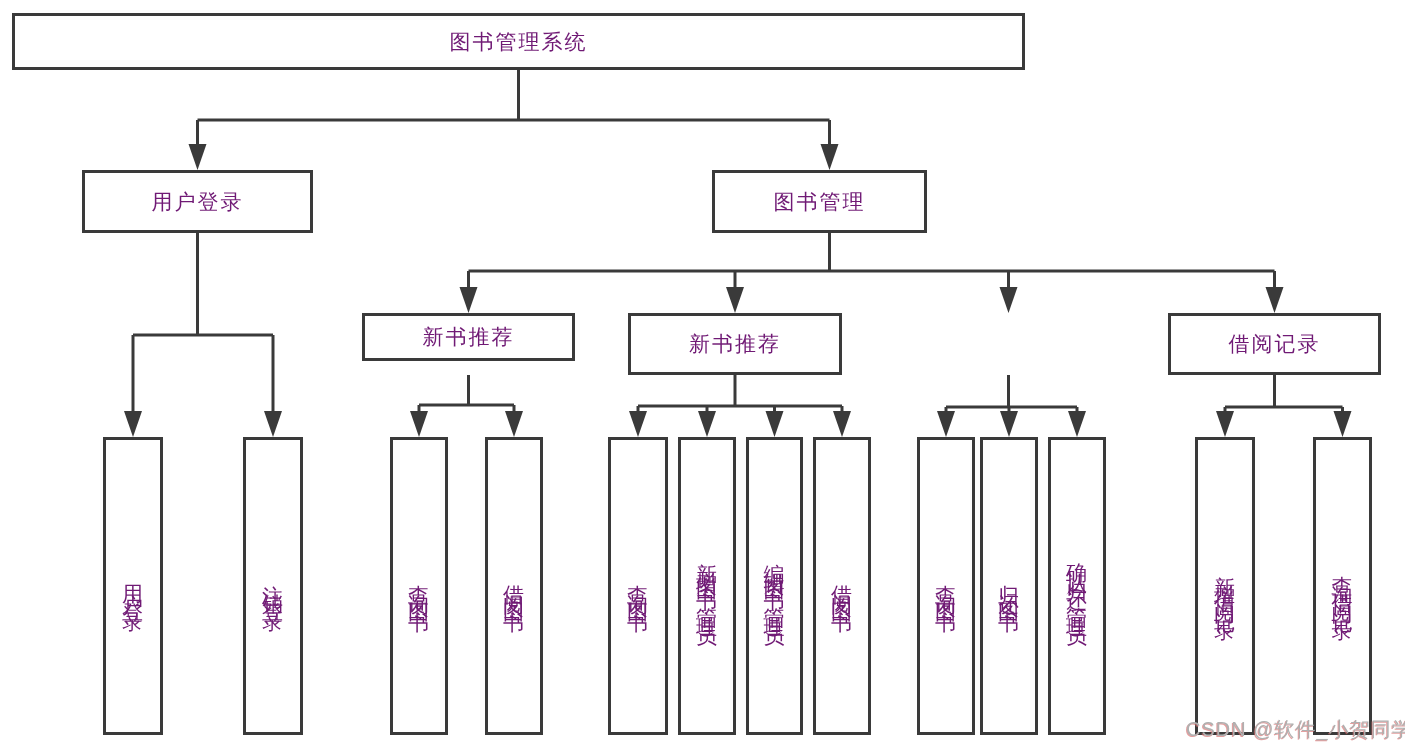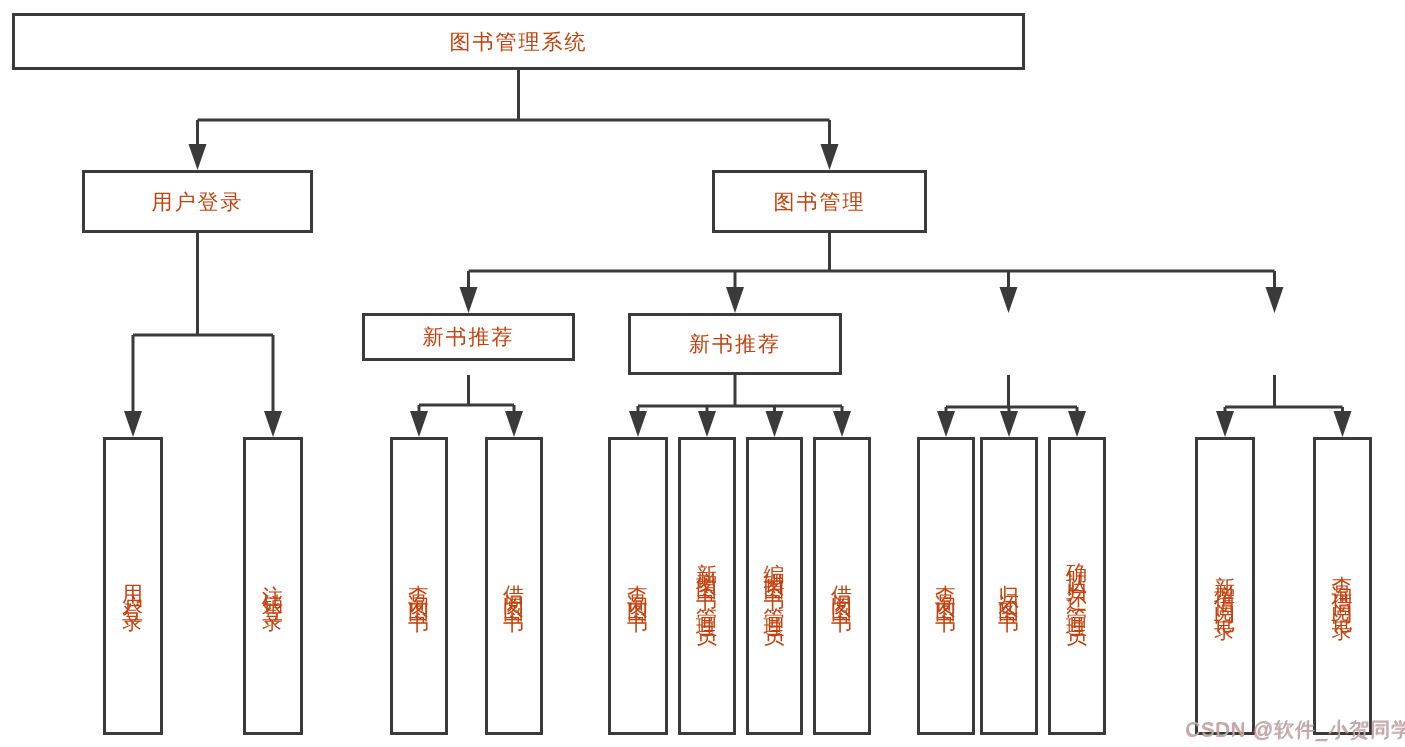--- a/index.html
+++ b/index.html
@@ -18,21 +18,21 @@
     pointer-events: none;
   }
   .node {
     position: absolute;
     box-sizing: border-box;
     border: 3px solid #3a3a3a;
     background: #ffffff;
     display: flex;
     align-items: center;
     justify-content: center;
-    color: #c2410c;
+    color: #701a75;
     font-size: 21px;
     letter-spacing: 2px;
     z-index: 2;
   }
   .node.leaf span {
     writing-mode: vertical-rl;
     text-orientation: mixed;
     letter-spacing: 9px;
     font-size: 21px;
     line-height: 1;
@@ -120,20 +120,23 @@
   <div class="node" style="left:712px;top:170px;width:215px;height:63px">
     <span>图书管理</span>
   </div>
 
   <div class="node" style="left:362px;top:313px;width:213px;height:48px">
     <span>新书推荐</span>
   </div>
   <div class="node" style="left:628px;top:313px;width:214px;height:62px">
     <span>新书推荐</span>
   </div>
+  <div class="node" style="left:1168px;top:313px;width:213px;height:62px">
+    <span>借阅记录</span>
+  </div>
 
   <div class="node leaf" style="left:103px;top:437px;width:60px;height:298px">
     <span>用户登录</span>
   </div>
   <div class="node leaf" style="left:243px;top:437px;width:60px;height:298px">
     <span>注销登录</span>
   </div>
 
   <div class="node leaf" style="left:390px;top:437px;width:58px;height:298px">
     <span>查询图书</span>

